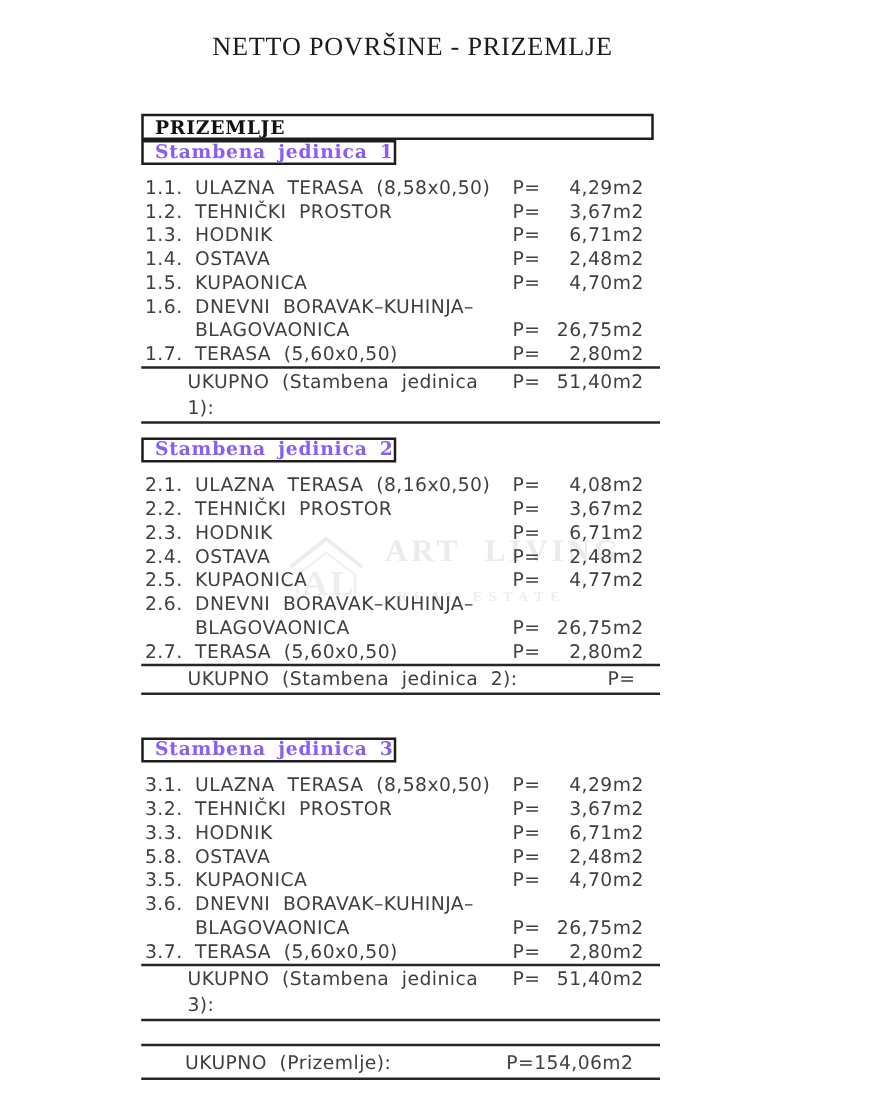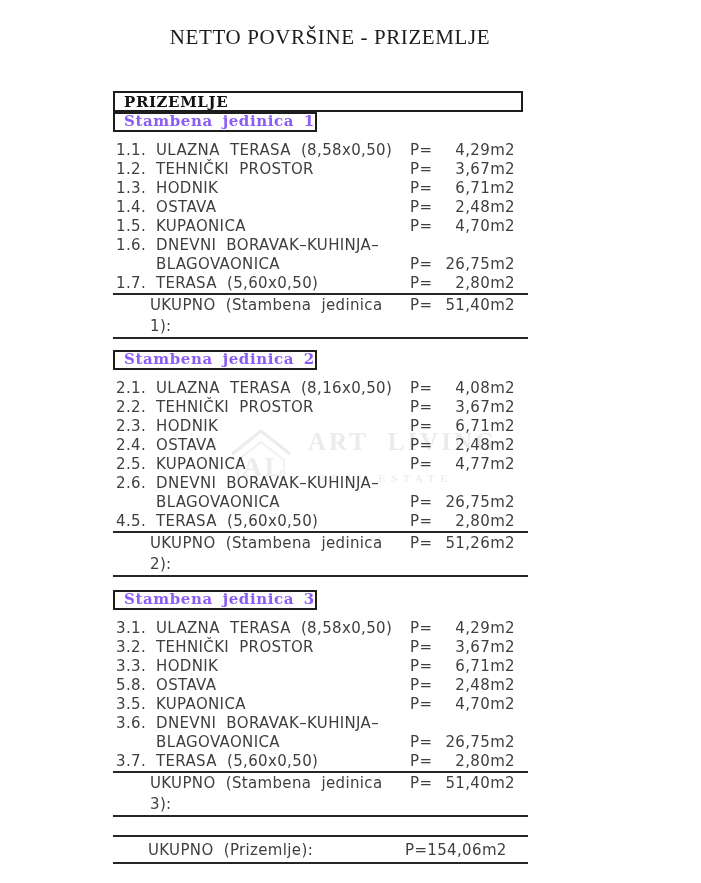--- a/index.html
+++ b/index.html
@@ -179,31 +179,30 @@
         <span class="c-p"></span>
         <span class="c-val"></span>
       </div>
       <div class="row">
         <span class="c-num"></span>
         <span class="c-name">BLAGOVAONICA</span>
         <span class="c-p">P=</span>
         <span class="c-val">26,75m2</span>
       </div>
       <div class="row">
-        <span class="c-num">4.5.</span>
+        <span class="c-num">2.7.</span>
         <span class="c-name">TERASA (5,60x0,50)</span>
         <span class="c-p">P=</span>
         <span class="c-val">2,80m2</span>
       </div>
     </div>
     <div class="rule"></div>
     <div class="total-row">
       <span class="t-label">UKUPNO (Stambena jedinica 2):</span>
       <span class="c-p">P=</span>
-      <span class="c-val">51,26m2</span>
     </div>
     <div class="rule"></div>
   </section>
 
   <section class="sec s3">
     <div class="unit-box">
       <span>Stambena jedinica 3</span>
     </div>
     <div class="rows">
       <div class="row">

